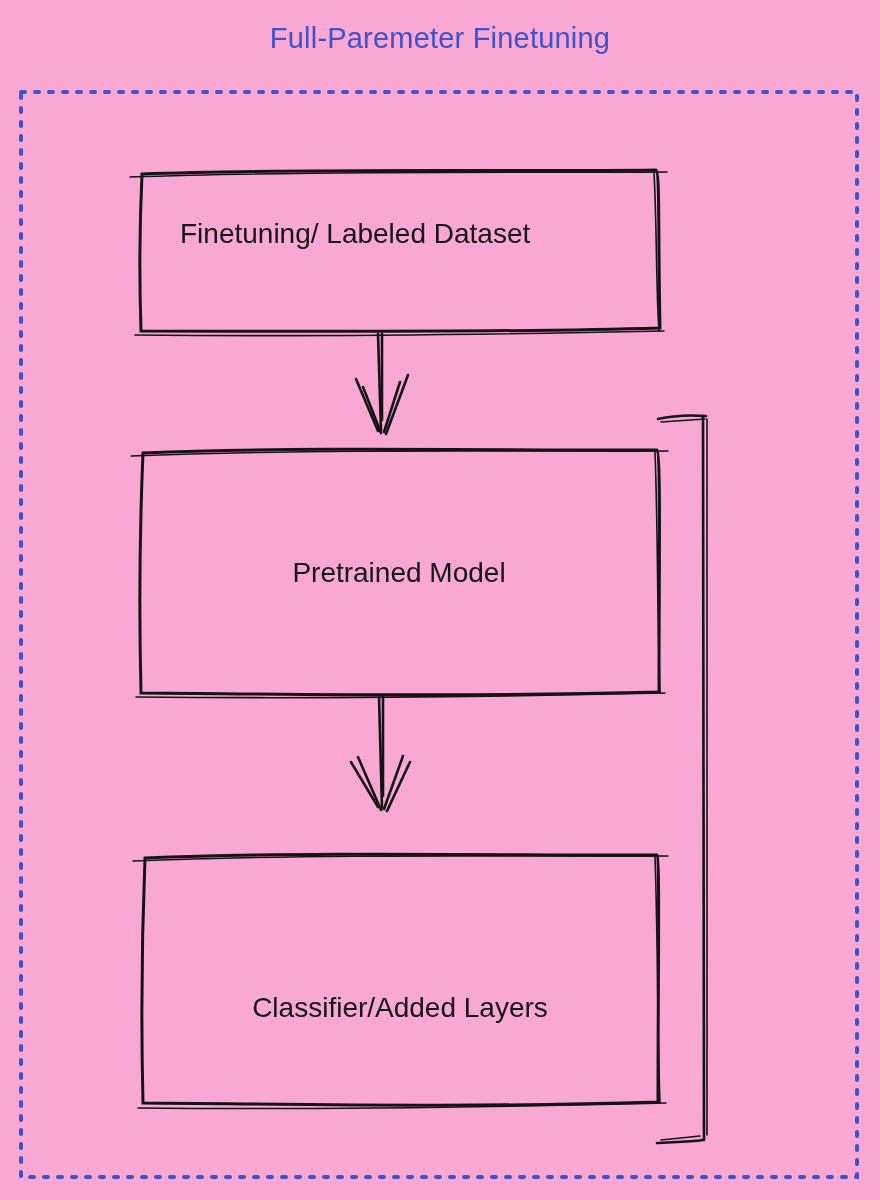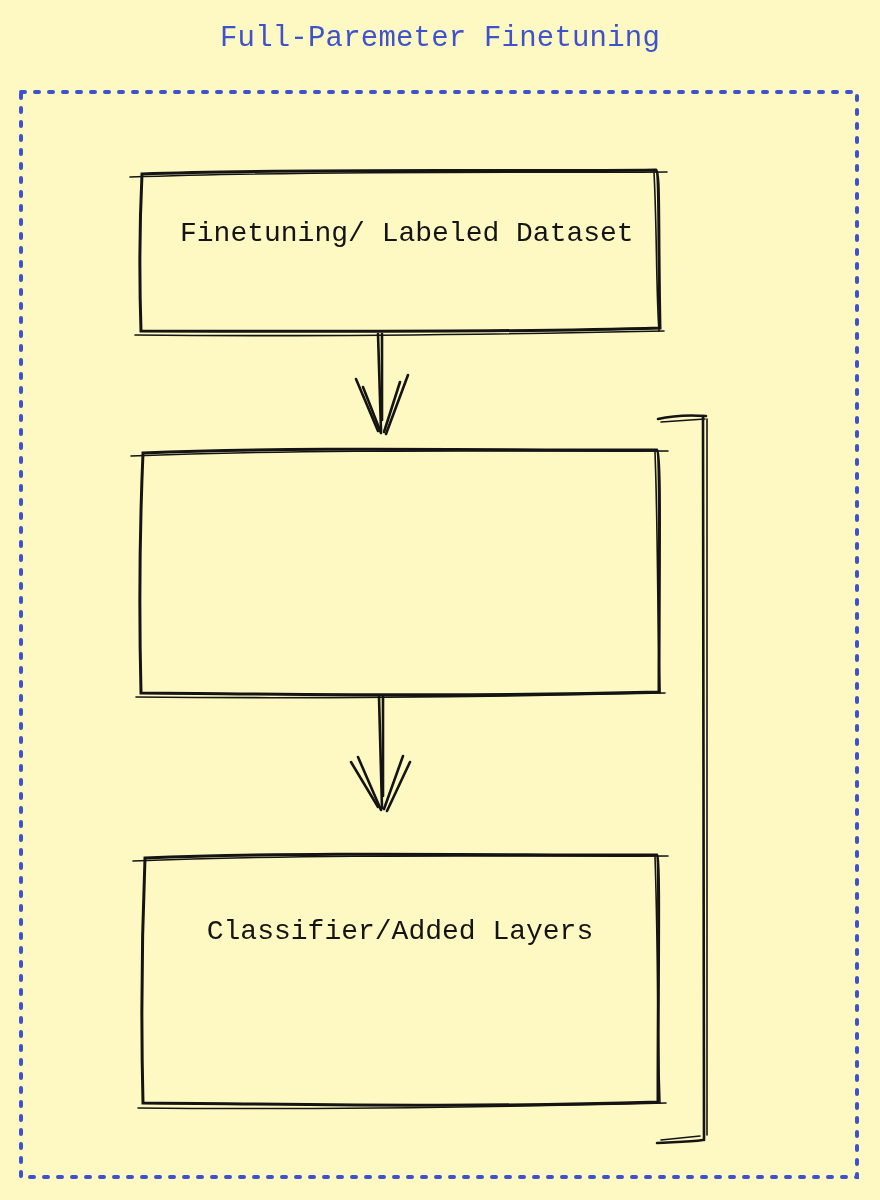--- a/index.html
+++ b/index.html
@@ -1,22 +1,22 @@
 <!DOCTYPE html>
 <html><head>
 <meta charset="utf-8">
 <style>
   html, body { margin: 0; padding: 0; background: #ffffff; }
   .canvas {
     position: relative;
     width: 880px;
     height: 1200px;
-    background: #fef9c3;
+    background: #f9a8d4;
     overflow: hidden;
-    font-family: Liberation Mono, monospace;
+    font-family: Liberation Sans, sans-serif;
   }
   .title {
     position: absolute;
     top: 22px;
     left: 0;
     width: 880px;
     text-align: center;
     font-size: 29px;
     font-weight: 400;
     color: #3D52CC;
@@ -43,21 +43,21 @@
     align-items: flex-start;
     padding-left: 42px;
     padding-top: 48px;
     box-sizing: border-box;
     border-radius: 19px;
   }
   .label-pretrained {
     left: 138px; top: 450px; width: 522px; height: 245px;
   }
   .label-classifier {
-    left: 140px; top: 806px; width: 520px; height: 250px;
+    left: 140px; top: 883px; width: 520px; height: 250px;
   }
   .bracket-label {
     position: absolute;
     left: 738px; top: 702px;
     font-size: 29px;
     line-height: 37px;
     color: #141414;
     white-space: pre-line;
   }
   .ink { stroke: #141414; fill: none; stroke-linecap: round; }
@@ -120,17 +120,18 @@
       <path class="ink ink-ghost" d="M661,422 L705,419"></path>
       <path class="ink ink-arrow" d="M703,416 L704,1140"></path>
       <path class="ink ink-ghost" d="M707,419 L707,1135"></path>
       <path class="ink ink-arrow" d="M703,1140 C688,1142 672,1142 657,1143"></path>
       <path class="ink ink-ghost" d="M700,1136 L661,1140"></path>
     </g>
   </svg>
 
   <div class="box-label label-dataset">Finetuning/ Labeled Dataset</div>
 
+  <div class="box-label label-pretrained">Pretrained Model</div>
 
   <div class="box-label label-classifier">Classifier/Added Layers</div>
 
 
 </div>
 
 </body></html>

